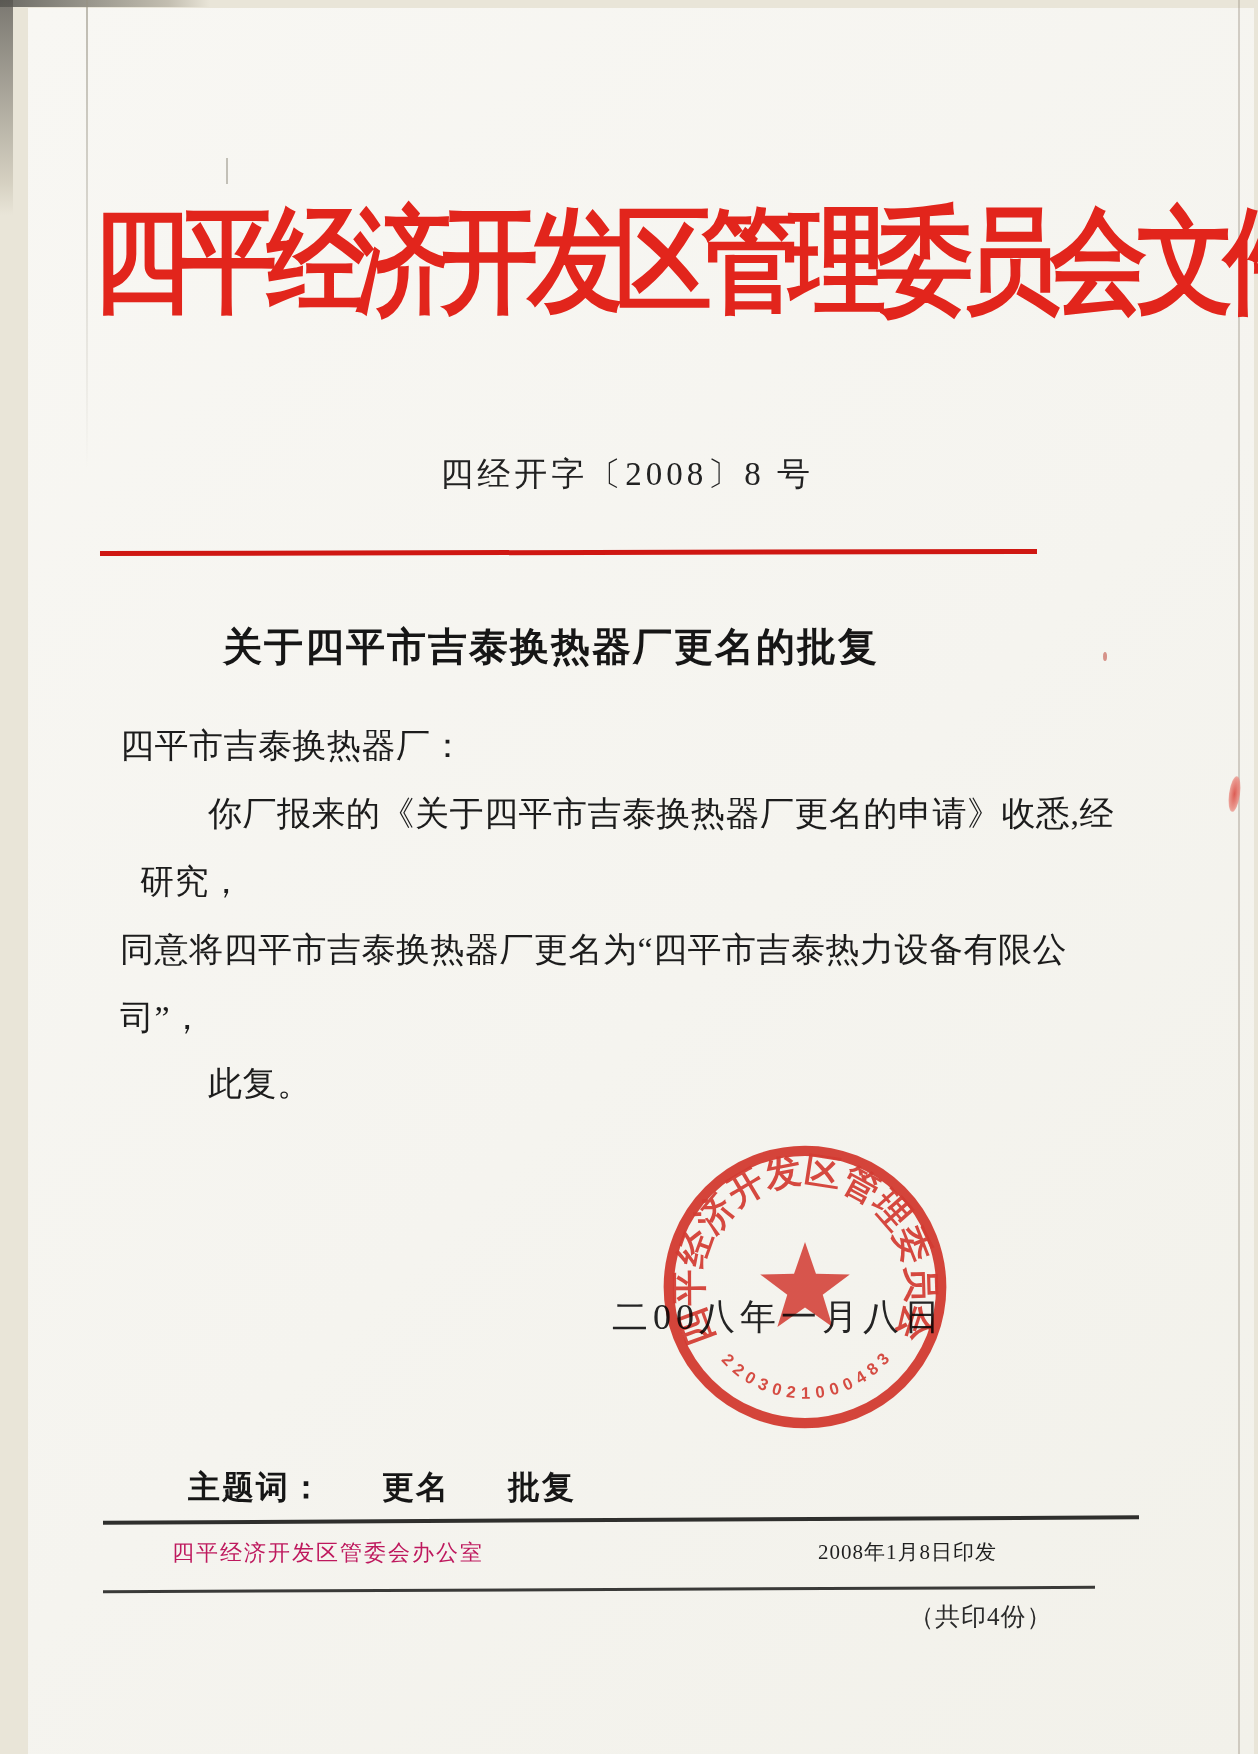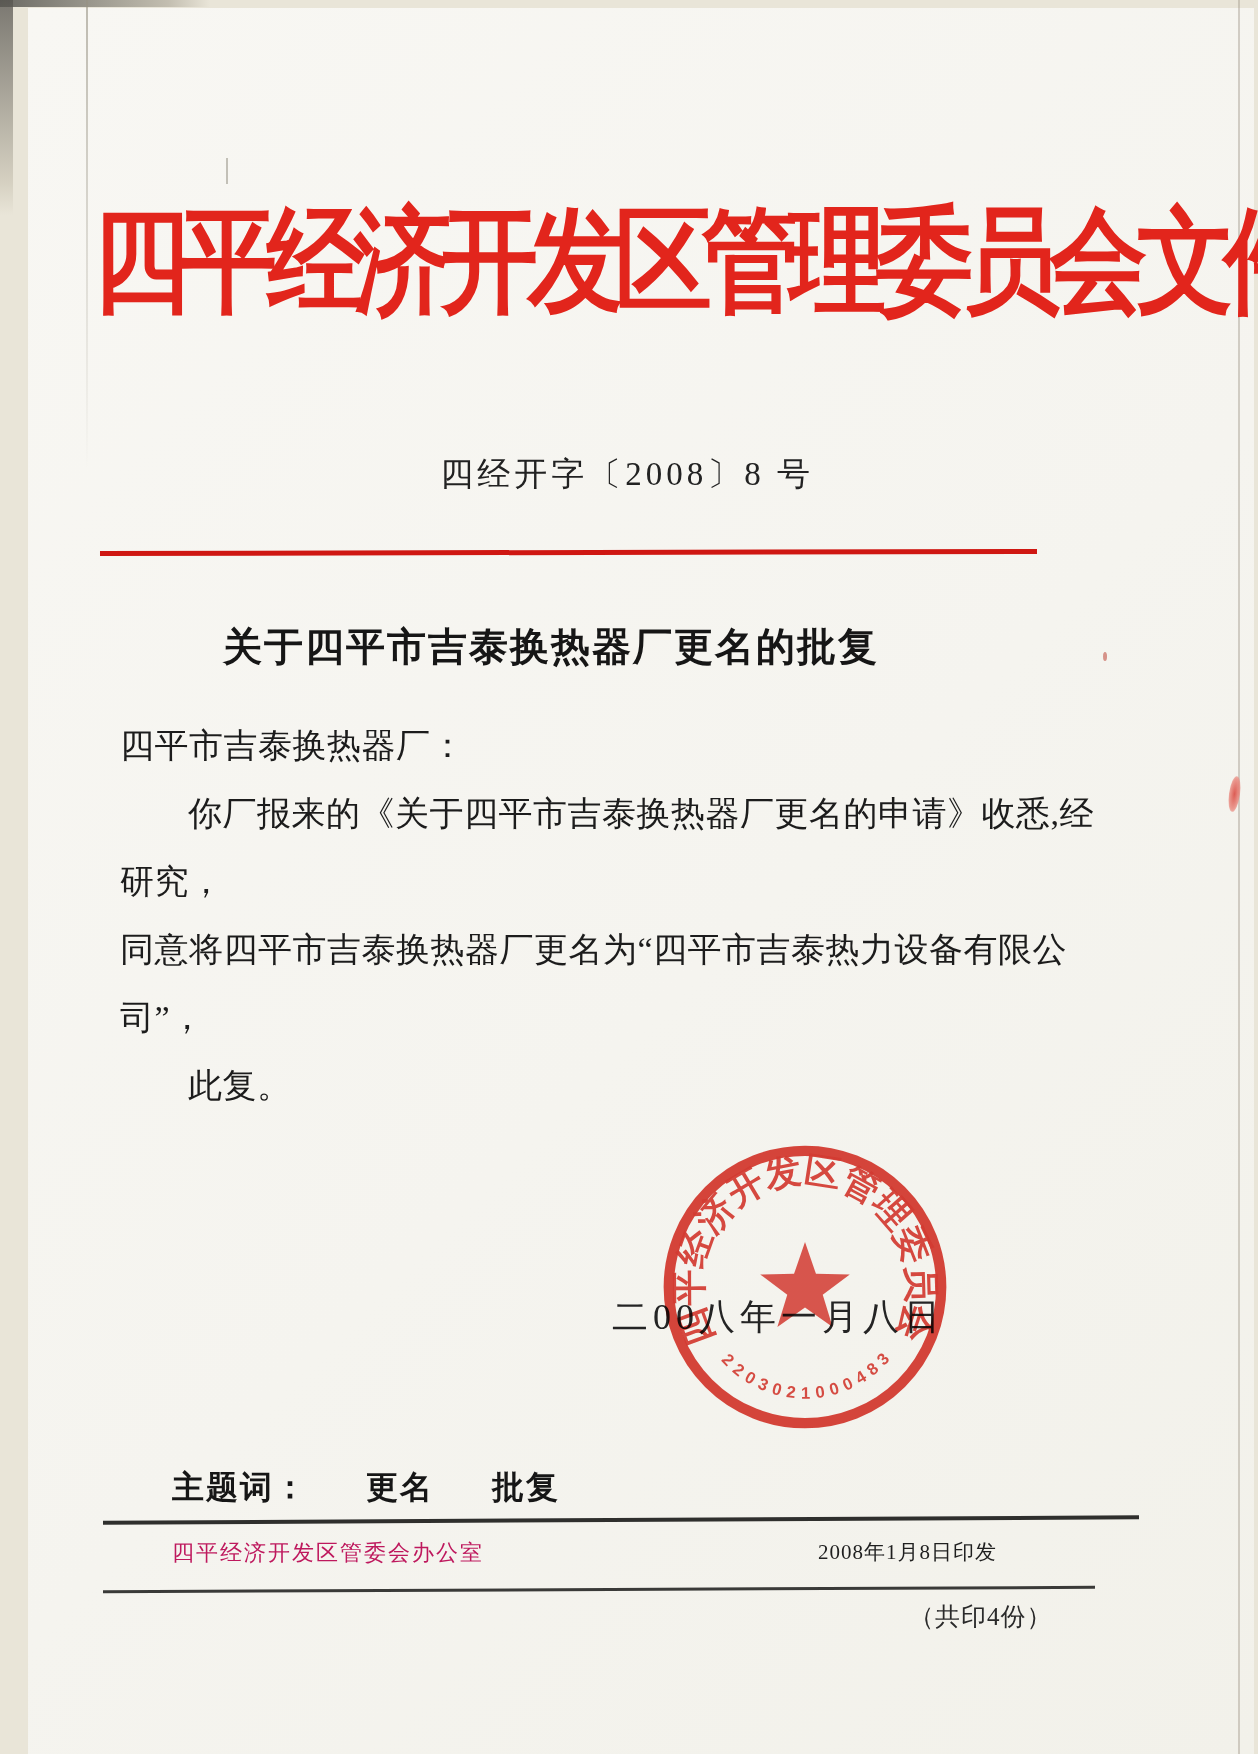--- a/index.html
+++ b/index.html
@@ -48,36 +48,36 @@
     position:absolute;left:0;top:620px;width:1102px;text-align:center;
     font-family:"Liberation Sans", sans-serif;
     font-weight:700;font-size:39px;letter-spacing:2px;color:#161616;
   }
 
   
   .body-block{
     position:absolute;left:120px;top:712px;width:1000px;
     font-size:34px;line-height:68px;color:#1c1c1c;letter-spacing:.5px;
   }
-  .body-block .indent{text-indent:68px;}
-  .closing{margin-top:0;}
+  .body-block .indent{text-indent:68px;margin-left:20px;}
+  .closing{margin-top:0;font-family:Liberation Mono, monospace;}
 
   
   .issue-date{
     position:absolute;left:612px;top:1293px;
     font-size:36px;letter-spacing:5px;color:#242424;white-space:nowrap;
   }
   .seal{
     position:absolute;left:658px;top:1140px;width:294px;height:294px;
     opacity:.92;mix-blend-mode:multiply;
   }
 
   
   .subject-row{
-    position:absolute;left:172px;top:1466px;display:flex;gap:58px;
+    position:absolute;left:188px;top:1466px;display:flex;gap:58px;
     font-family:"Liberation Sans", sans-serif;font-weight:700;
     font-size:32px;letter-spacing:2px;color:#161616;
   }
   .footer-rule1{
     position:absolute;left:103px;top:1518px;width:1036px;height:3.5px;
     background:#2f2f2d;transform:rotate(-0.3deg);
   }
   .office{
     position:absolute;left:172px;top:1538px;
     font-size:22px;letter-spacing:2px;color:#be185d;

